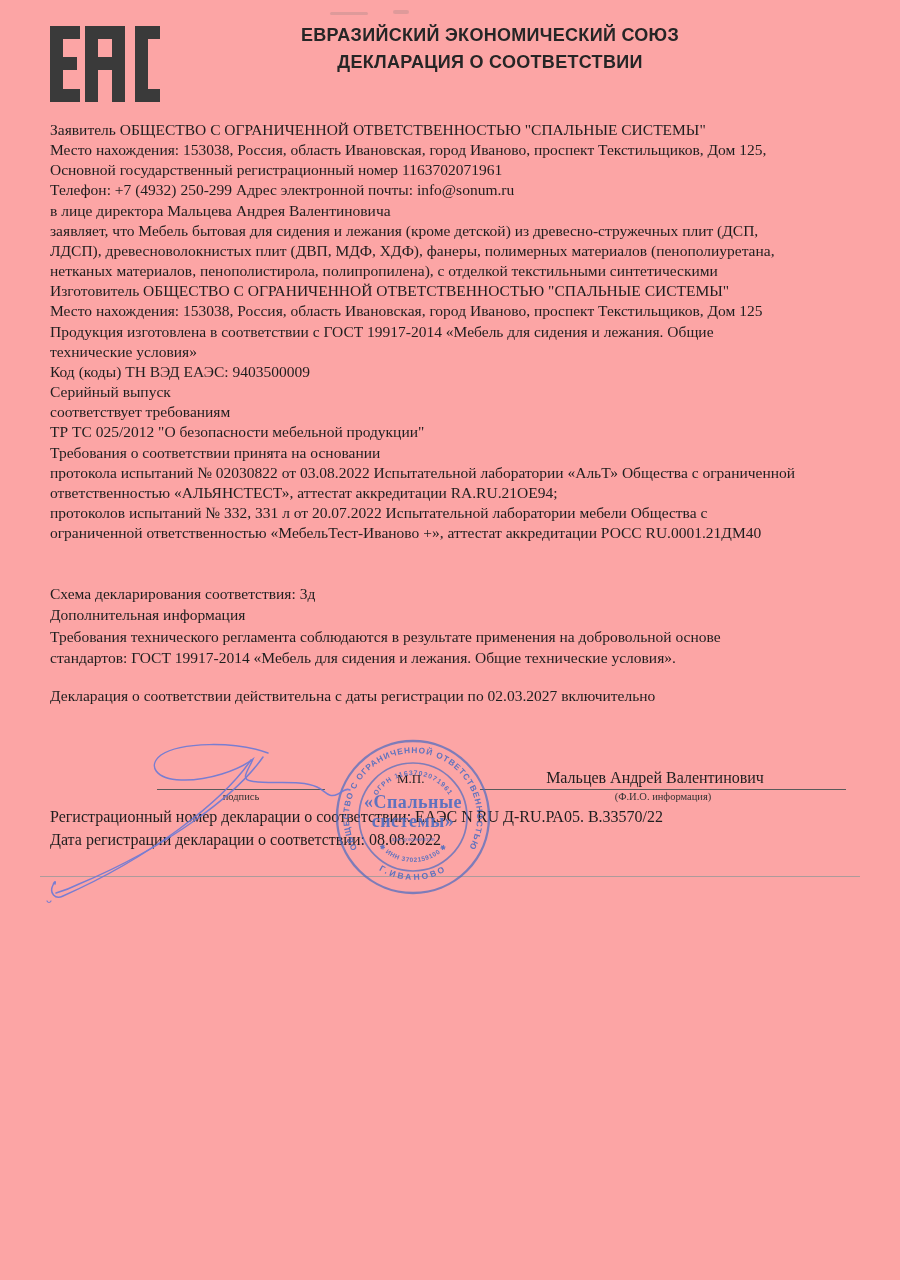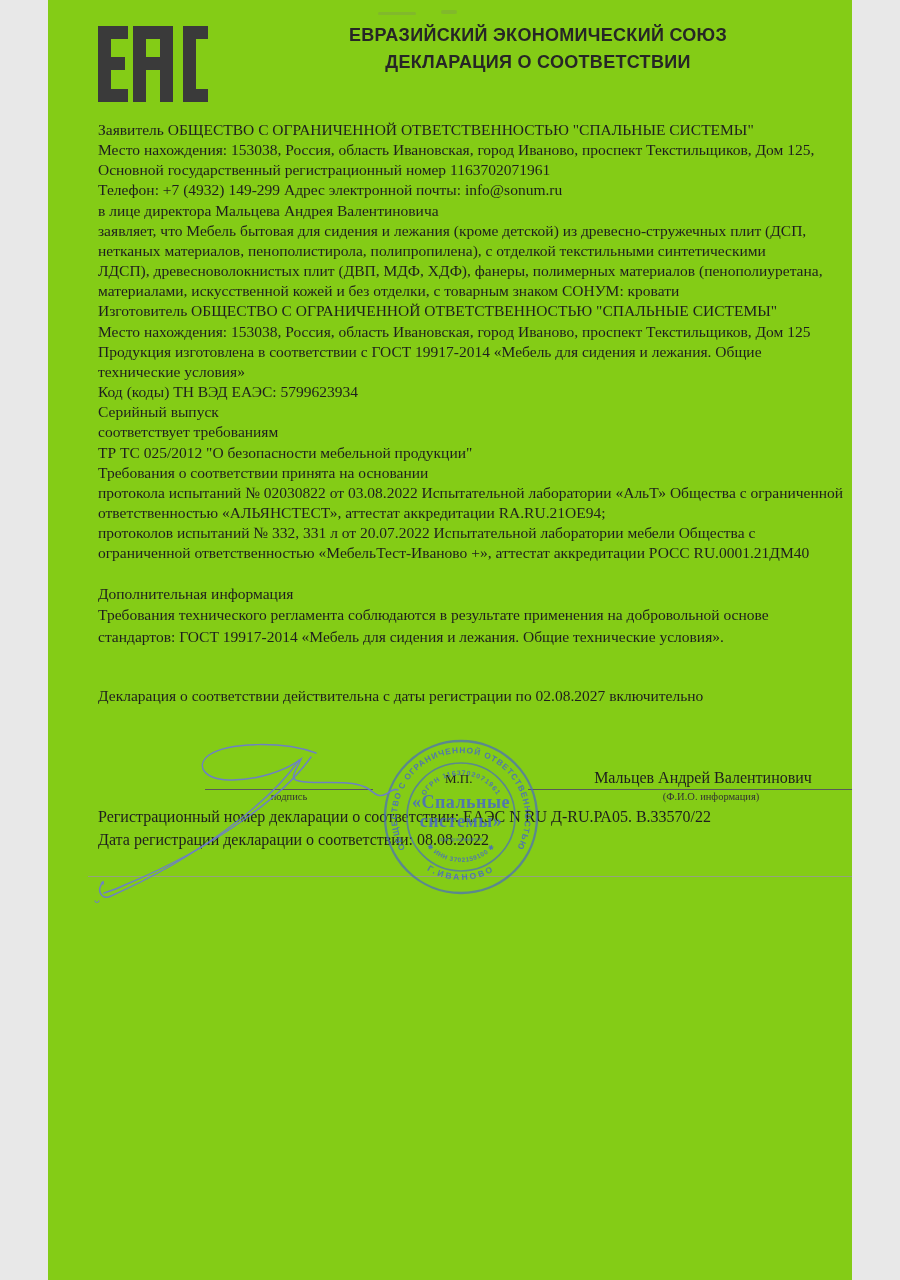--- a/index.html
+++ b/index.html
@@ -1,18 +1,18 @@
 <!DOCTYPE html>
 <html><head>
 <meta charset="utf-8">
 <style>
   html,body{margin:0;padding:0;background:#e8e8e8;}
   .page{
-    position:relative;width:804px;height:1280px;margin:0 auto;
-    background:#84cc16;overflow:hidden;
+    position:relative;width:900px;height:1280px;margin:0 auto;
+    background:#fca5a5;overflow:hidden;
     font-family:"Liberation Serif",serif;color:#1e1e1e;
   }
   
   .eac-logo{position:absolute;left:50px;top:26px;}
   .title-wrap{position:absolute;left:80px;top:22px;width:820px;text-align:center;
     font-family:"Liberation Sans",sans-serif;font-weight:bold;font-size:18px;
     line-height:27px;letter-spacing:.3px;color:#262626;}
   
   .tblock{position:absolute;left:50px;font-size:15.5px;}
   .ln{white-space:nowrap;}
@@ -65,47 +65,47 @@
     <div>ДЕКЛАРАЦИЯ О СООТВЕТСТВИИ</div>
   </div>
 
   <div class="artifact" style="left:330px;top:12px;width:38px;height:3px;"></div>
   <div class="artifact" style="left:393px;top:10px;width:16px;height:4px;"></div>
 
   <div class="tblock" id="block-a">
       <div class="ln"><b>Заявитель</b> ОБЩЕСТВО С ОГРАНИЧЕННОЙ ОТВЕТСТВЕННОСТЬЮ "СПАЛЬНЫЕ СИСТЕМЫ"</div>
       <div class="ln">Место нахождения: 153038, Россия, область Ивановская, город Иваново, проспект Текстильщиков, Дом 125,</div>
       <div class="ln">Основной государственный регистрационный номер 1163702071961</div>
-      <div class="ln">Телефон: +7 (4932) 149-299 Адрес электронной почты: info@sonum.ru</div>
+      <div class="ln">Телефон: +7 (4932) 250-299 Адрес электронной почты: info@sonum.ru</div>
       <div class="ln">в лице директора Мальцева Андрея Валентиновича</div>
       <div class="ln"><b>заявляет, что</b> Мебель бытовая для сидения и лежания (кроме детской) из древесно-стружечных плит (ДСП,</div>
+      <div class="ln">ЛДСП), древесноволокнистых плит (ДВП, МДФ, ХДФ), фанеры, полимерных материалов (пенополиуретана,</div>
       <div class="ln">нетканых материалов, пенополистирола, полипропилена), с отделкой текстильными синтетическими</div>
-      <div class="ln">ЛДСП), древесноволокнистых плит (ДВП, МДФ, ХДФ), фанеры, полимерных материалов (пенополиуретана,</div>
-      <div class="ln">материалами, искусственной кожей и без отделки, с товарным знаком СОНУМ: кровати</div>
       <div class="ln">Изготовитель ОБЩЕСТВО С ОГРАНИЧЕННОЙ ОТВЕТСТВЕННОСТЬЮ "СПАЛЬНЫЕ СИСТЕМЫ"</div>
       <div class="ln">Место нахождения: 153038, Россия, область Ивановская, город Иваново, проспект Текстильщиков, Дом 125</div>
       <div class="ln">Продукция изготовлена в соответствии с ГОСТ 19917-2014 «Мебель для сидения и лежания. Общие</div>
       <div class="ln">технические условия»</div>
-      <div class="ln">Код (коды) ТН ВЭД ЕАЭС: 5799623934</div>
+      <div class="ln">Код (коды) ТН ВЭД ЕАЭС: 9403500009</div>
       <div class="ln">Серийный выпуск</div>
       <div class="ln"><b>соответствует требованиям</b></div>
       <div class="ln">ТР ТС 025/2012 "О безопасности мебельной продукции"</div>
       <div class="ln"><b>Требования о соответствии принята на основании</b></div>
       <div class="ln">протокола испытаний № 02030822 от 03.08.2022 Испытательной лаборатории «АльТ» Общества с ограниченной</div>
       <div class="ln">ответственностью «АЛЬЯНСТЕСТ», аттестат аккредитации RA.RU.21ОЕ94;</div>
       <div class="ln">протоколов испытаний № 332, 331 л от 20.07.2022 Испытательной лаборатории мебели Общества с</div>
       <div class="ln">ограниченной ответственностью «МебельТест-Иваново +», аттестат аккредитации РОСС RU.0001.21ДМ40</div>
     </div>
   <div class="tblock" id="block-b">
+      <div class="ln">Схема декларирования соответствия: 3д</div>
       <div class="ln"><b>Дополнительная информация</b></div>
       <div class="ln">Требования технического регламента соблюдаются в результате применения на добровольной основе</div>
       <div class="ln">стандартов: ГОСТ 19917-2014 «Мебель для сидения и лежания. Общие технические условия».</div>
     </div>
   <div class="tblock" id="block-c">
-      <div class="ln"><b>Декларация о соответствии действительна с даты регистрации по 02.08.2027 включительно</b></div>
+      <div class="ln"><b>Декларация о соответствии действительна с даты регистрации по 02.03.2027 включительно</b></div>
     </div>
 
   <div class="sigline" id="sig-line-left"></div>
   <div class="sigline" id="sig-line-right"></div>
   <div class="caption" id="sign-caption">подпись</div>
   <div class="caption" id="name-caption">(Ф.И.О. информация)</div>
   <div id="mp-mark">М.П.</div>
   <div id="signer-name">Мальцев Андрей Валентинович</div>
 
   <div class="tblock" id="reg-block">

